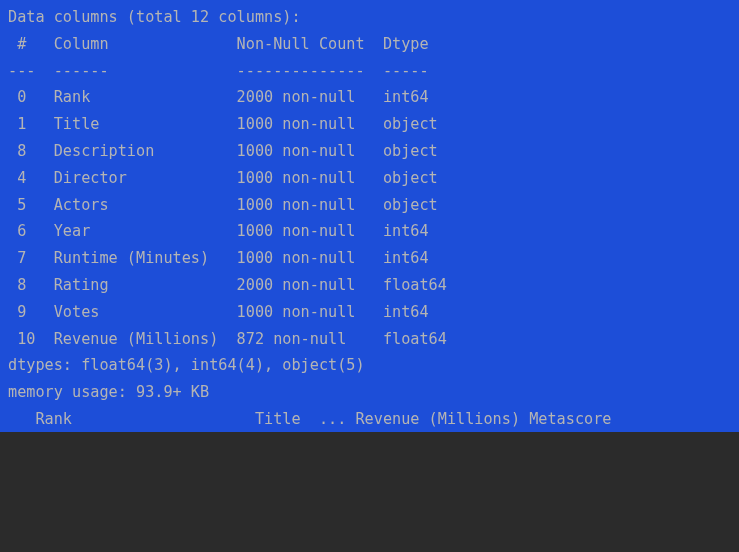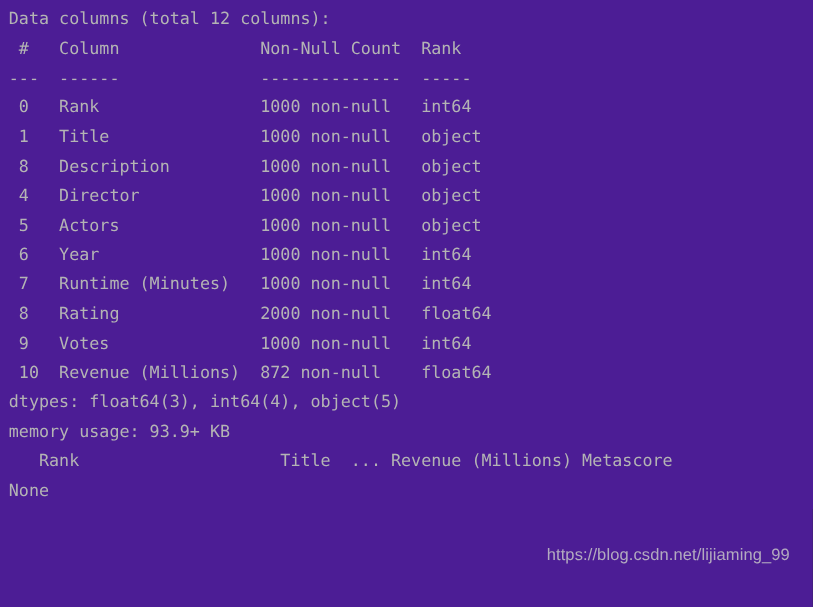--- a/index.html
+++ b/index.html
@@ -3,22 +3,22 @@
 <meta charset="utf-8">
 <style>
   html, body {
     margin: 0;
     padding: 0;
     background: #2b2b2b;
   }
   #console {
     position: relative;
     width: 739px;
-    height: 552px;
-    background: #4c1d95;
+    height: 432px;
+    background: #1d4ed8;
     overflow: hidden;
     font-family: "DejaVu Sans Mono", "Liberation Mono", monospace;
     font-size: 15.2px;
     line-height: 26.8px;
     color: #a9b7c6;
     box-sizing: border-box;
     padding: 4px 0 0 0;
   }
   .line {
     white-space: pre;
@@ -38,23 +38,23 @@
     white-space: pre;
     letter-spacing: 0.1px;
   }
 </style>
 </head>
 <body>
 
 <div id="console">
 
   <div class="line">Data columns (total 12 columns):</div>
-  <div class="line"> #   Column              Non-Null Count  Rank  </div>
+  <div class="line"> #   Column              Non-Null Count  Dtype  </div>
   <div class="line">---  ------              --------------  -----  </div>
-  <div class="line"> 0   Rank                1000 non-null   int64  </div>
+  <div class="line"> 0   Rank                2000 non-null   int64  </div>
   <div class="line"> 1   Title               1000 non-null   object </div>
   <div class="line"> 8   Description         1000 non-null   object </div>
   <div class="line"> 4   Director            1000 non-null   object </div>
   <div class="line"> 5   Actors              1000 non-null   object </div>
   <div class="line"> 6   Year                1000 non-null   int64  </div>
   <div class="line"> 7   Runtime (Minutes)   1000 non-null   int64  </div>
   <div class="line"> 8   Rating              2000 non-null   float64</div>
   <div class="line"> 9   Votes               1000 non-null   int64  </div>
   <div class="line"> 10  Revenue (Millions)  872 non-null    float64</div>
   <div class="line">dtypes: float64(3), int64(4), object(5)</div>

